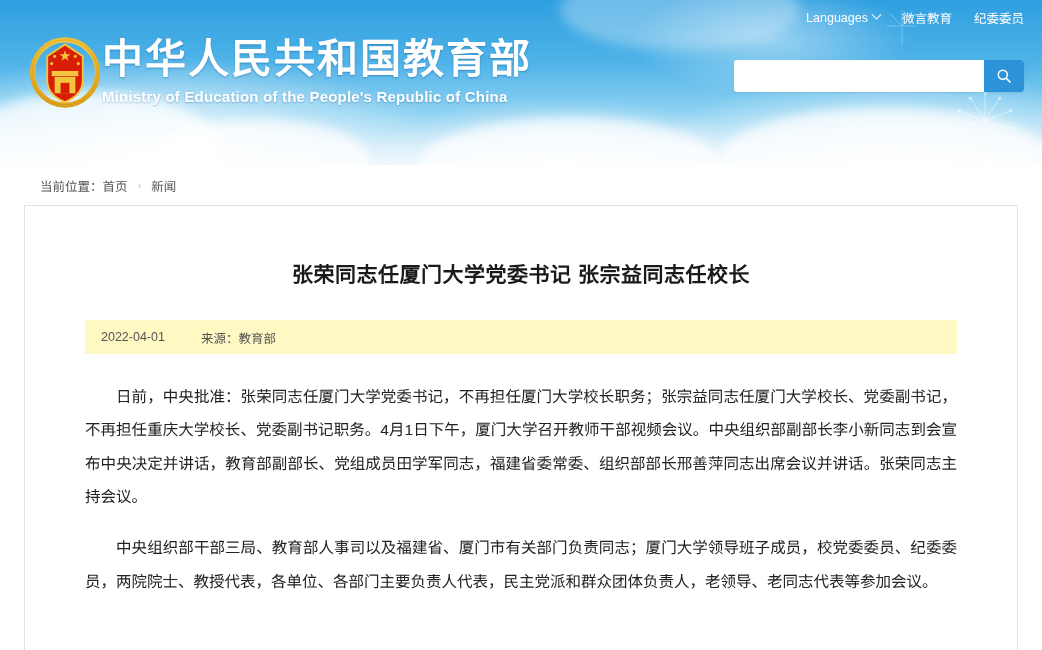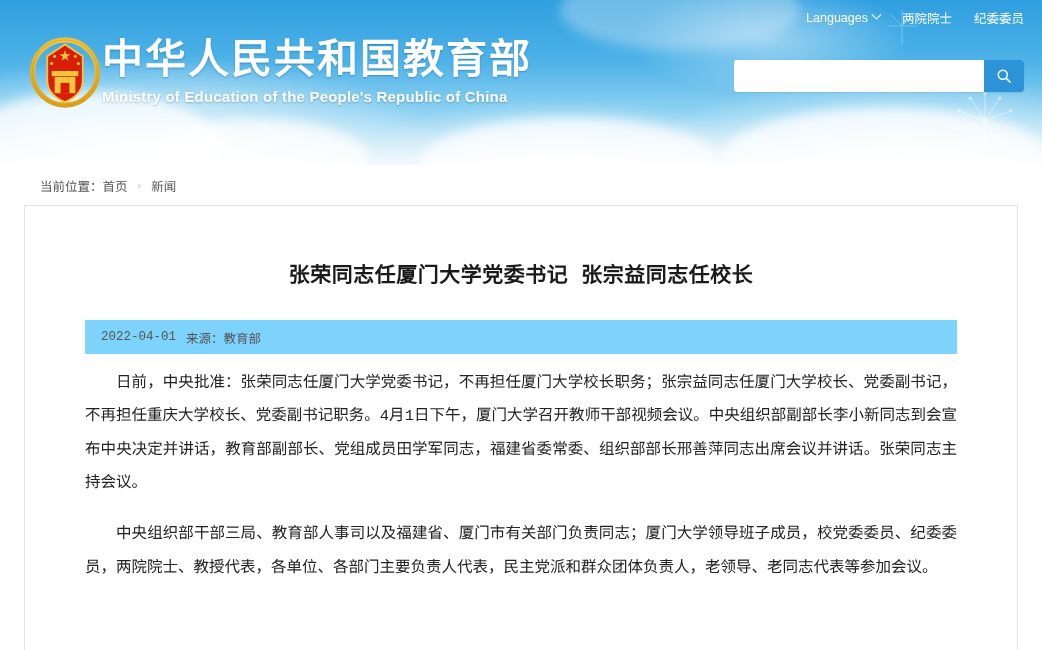--- a/index.html
+++ b/index.html
@@ -166,43 +166,42 @@
     padding: 0 24px;
     background: #fff;
   }
   .article {
     border: 1px solid #e2e2e2;
     border-bottom: none;
     background: #fff;
     height: 445px;
     padding: 0 60px;
     overflow: hidden;
-    font-family: Liberation Mono, monospace;
   }
   .article h1 {
     margin: 52px 0 0;
     text-align: center;
     font-size: 21px;
     font-weight: bold;
     color: #1a1a1a;
     letter-spacing: 0.5px;
   }
   .meta {
     margin-top: 32px;
     height: 34px;
-    background: #7dd3fc;
-    display: flex;
-    align-items: center;
-    gap: 10px;
+    background: #fef9c3;
+    display: flex;
+    align-items: center;
+    gap: 36px;
     padding-left: 16px;
     font-size: 12.5px;
     color: #555;
   }
   .body-text {
-    margin-top: 13px;
+    margin-top: 26px;
     font-size: 15.5px;
     line-height: 2.15;
     color: #222;
     text-align: justify;
   }
   .body-text p { margin: 0 0 18px; text-indent: 2em; }
 </style>
 </head>
 <body>
 
@@ -251,21 +250,21 @@
         <line x1="50" y1="50" x2="88" y2="50"></line>
       <line x1="50" y1="50" x2="12" y2="50"></line>
     </g>
   </svg>
 
   <div class="topnav">
     <a href="#" class="lang">
       <span>Languages</span>
       <span class="chev"></span>
     </a>
-    <a href="#">两院院士</a>
+    <a href="#">微言教育</a>
     <a href="#">纪委委员</a>
   </div>
 
   <div class="brand">
     <div class="emblem">
       <svg viewBox="0 0 100 100" width="74" height="74">
         <defs>
           <radialGradient id="gold" cx="50%" cy="40%" r="65%">
             <stop offset="0%" stop-color="#ffe9a0"></stop>
             <stop offset="60%" stop-color="#f2c53d"></stop>

